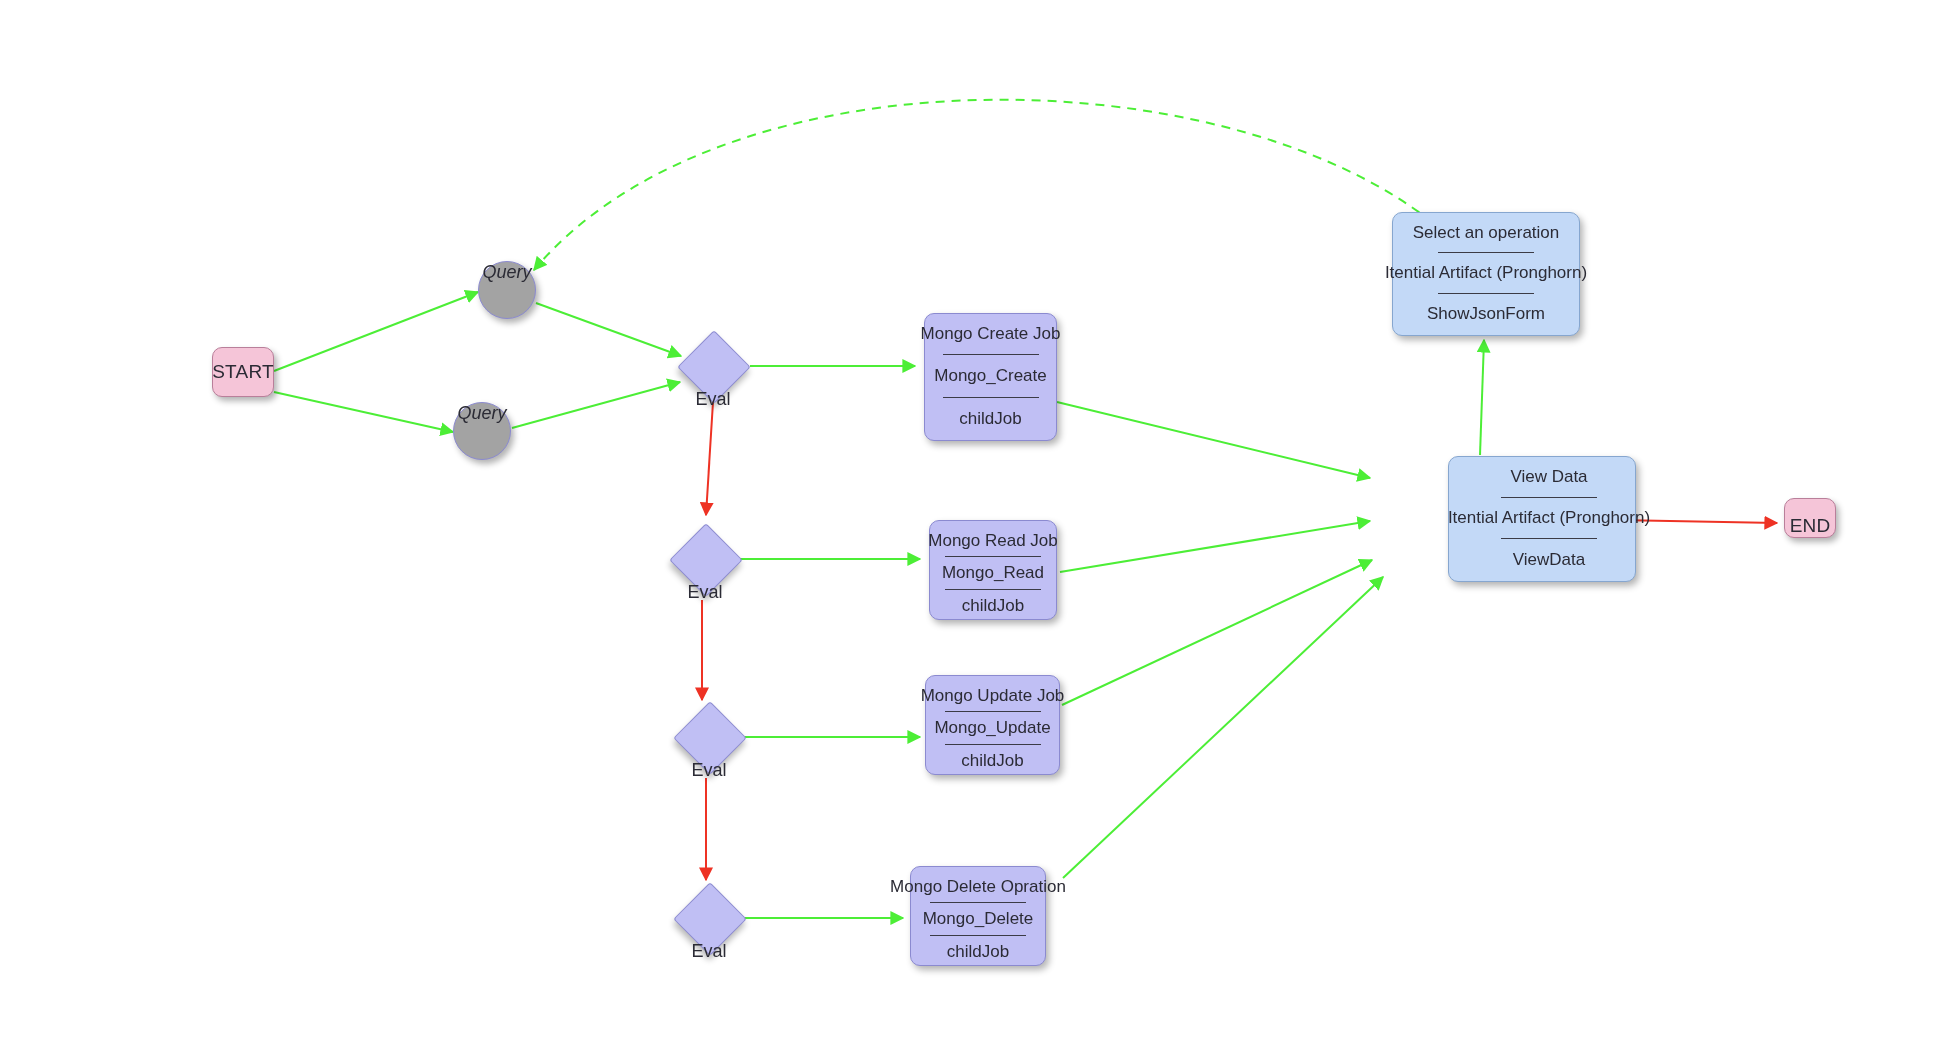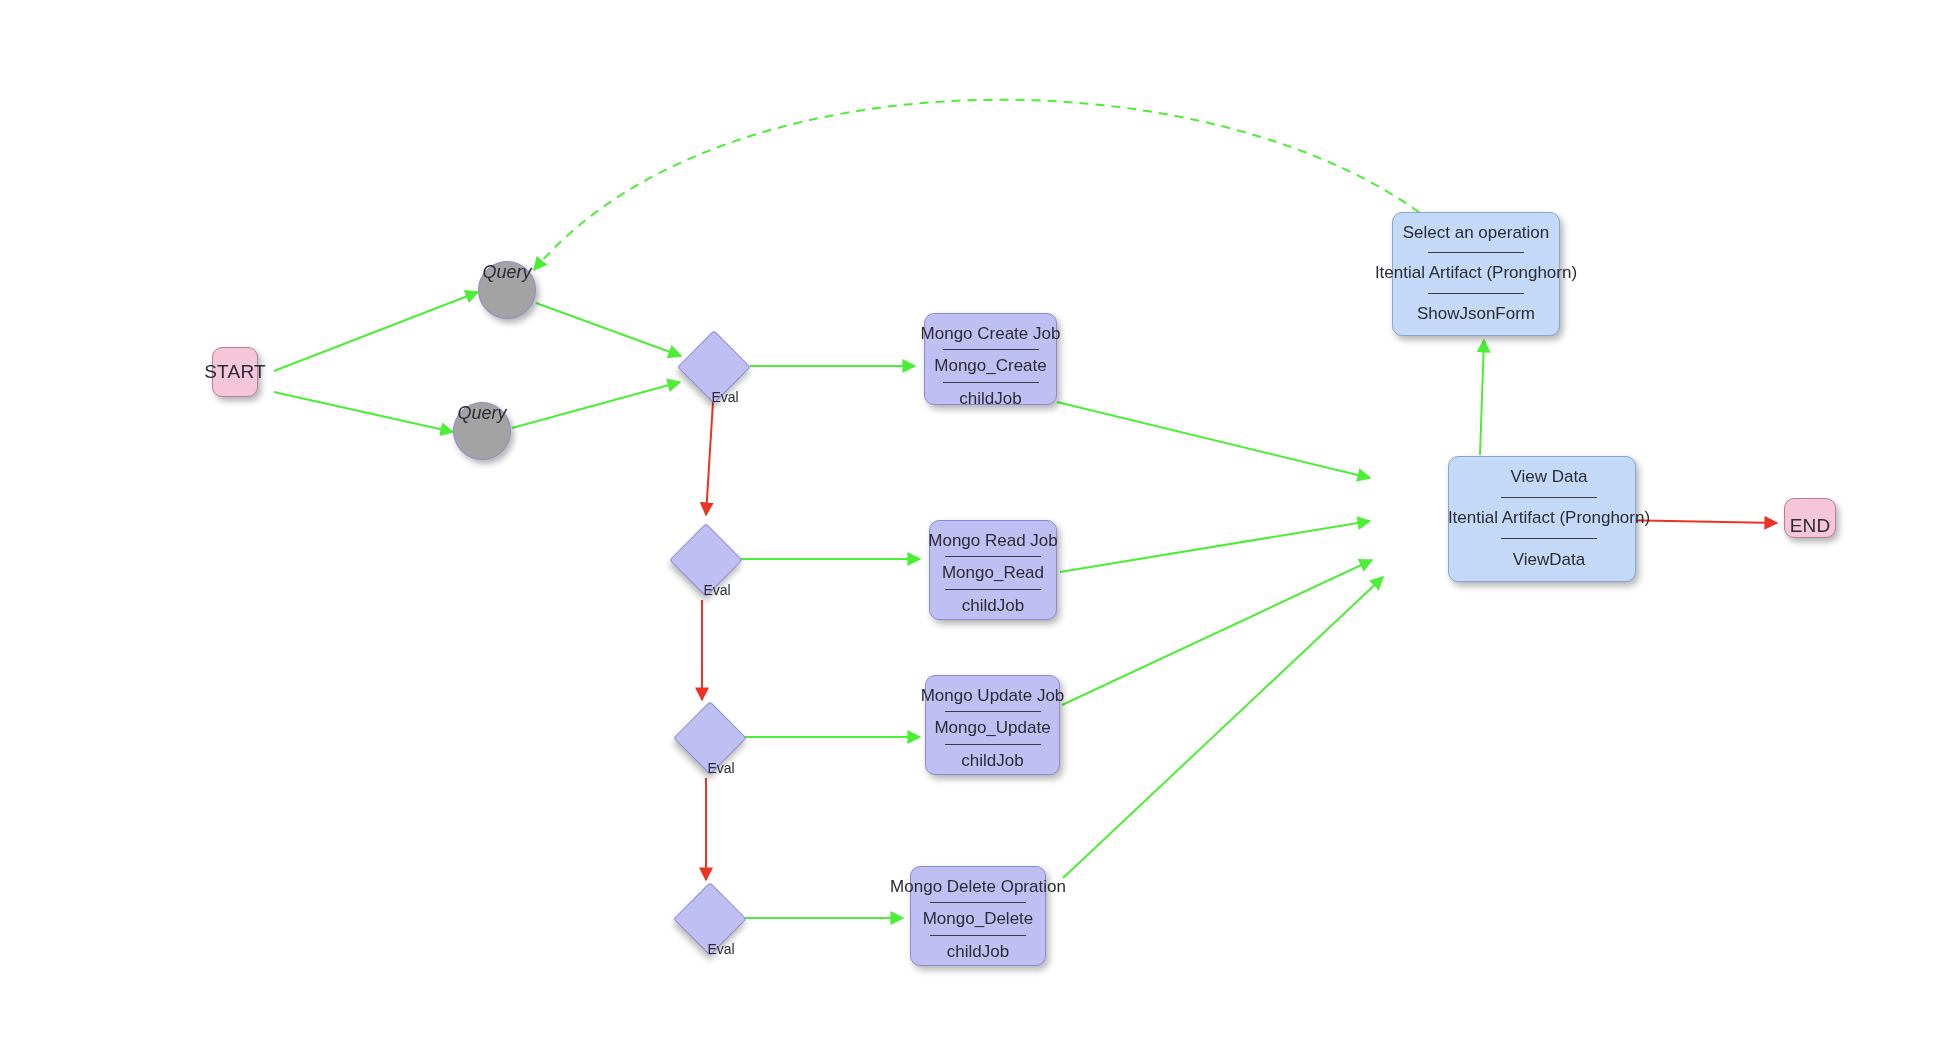--- a/index.html
+++ b/index.html
@@ -75,23 +75,22 @@
     border: 1px solid #8b8ad0;
     box-shadow: 3px 4px 6px rgba(0,0,0,0.28);
     transform: rotate(45deg);
     border-radius: 3px;
   }
   .diamond-label {
     position: absolute;
     left: 50%;
     transform: translateX(-50%);
     white-space: nowrap;
-    font-size: 14px;
+    font-size: 18px;
     color: #2b2b35;
-    margin-left: 12px;
   }
 
   
   .task {
     border-radius: 10px;
     box-shadow: 3px 4px 7px rgba(0,0,0,0.30);
     display: flex;
     flex-direction: column;
     justify-content: space-between;
     align-items: center;
@@ -168,21 +167,21 @@
       <path d="M 1063,878 L 1383,577" stroke="#4cee36" marker-end="url(#ah-green)"></path>
 
       <path d="M 1480,455 L 1484,340" stroke="#4cee36" marker-end="url(#ah-green)"></path>
 
       <path d="M 1432,222 C 1220,55 720,48 534,270" stroke="#4cee36" stroke-dasharray="9 7" marker-end="url(#ah-green)"></path>
 
       <path d="M 1563,519 L 1777,523" stroke="#ee3224" marker-end="url(#ah-red)"></path>
     </g>
   </svg>
 
-  <div class="node term" style="left:212px; top:347px; width:46px; height:50px;justify-content:center;">
+  <div class="node term" style="left:212px; top:347px; width:62px; height:50px;justify-content:center;">
     <span>START</span>
   </div>
 
   <div class="node circle" style="left:478px; top:261px; width:58px; height:58px;">
     <span>Query</span>
   </div>
 
   <div class="node circle" style="left:453px; top:402px; width:58px; height:58px;">
     <span>Query</span>
   </div>
@@ -200,21 +199,21 @@
   <div class="diamond-wrap" style="left:684px; top:712px; width:50px; height:50px;">
     <div class="diamond"></div>
     <div class="diamond-label" style="top:48px;">Eval</div>
   </div>
 
   <div class="diamond-wrap" style="left:684px; top:893px; width:50px; height:50px;">
     <div class="diamond"></div>
     <div class="diamond-label" style="top:48px;">Eval</div>
   </div>
 
-  <div class="node task purple" style="left:924px; top:313px; width:133px; height:92px;">
+  <div class="node task purple" style="left:924px; top:313px; width:133px; height:128px;">
     <div class="row">Mongo Create Job</div>
     <div class="sep"></div>
     <div class="row">Mongo_Create</div>
     <div class="sep"></div>
     <div class="row">childJob</div>
   </div>
 
   <div class="node task purple" style="left:929px; top:500px; width:128px; height:100px;margin-top:20px;">
     <div class="row">Mongo Read Job</div>
     <div class="sep"></div>
@@ -232,21 +231,21 @@
   </div>
 
   <div class="node task purple" style="left:910px; top:866px; width:136px; height:100px;">
     <div class="row">Mongo Delete Opration</div>
     <div class="sep"></div>
     <div class="row">Mongo_Delete</div>
     <div class="sep"></div>
     <div class="row">childJob</div>
   </div>
 
-  <div class="node task blue" style="left:1392px; top:212px; width:168px; height:124px;">
+  <div class="node task blue" style="left:1392px; top:212px; width:188px; height:124px;">
     <div class="row">Select an operation</div>
     <div class="sep"></div>
     <div class="row">Itential Artifact (Pronghorn)</div>
     <div class="sep"></div>
     <div class="row">ShowJsonForm</div>
   </div>
 
   <div class="node task blue" style="left:1448px; top:456px; width:188px; height:126px;padding-left:24px;">
     <div class="row">View Data</div>
     <div class="sep"></div>

